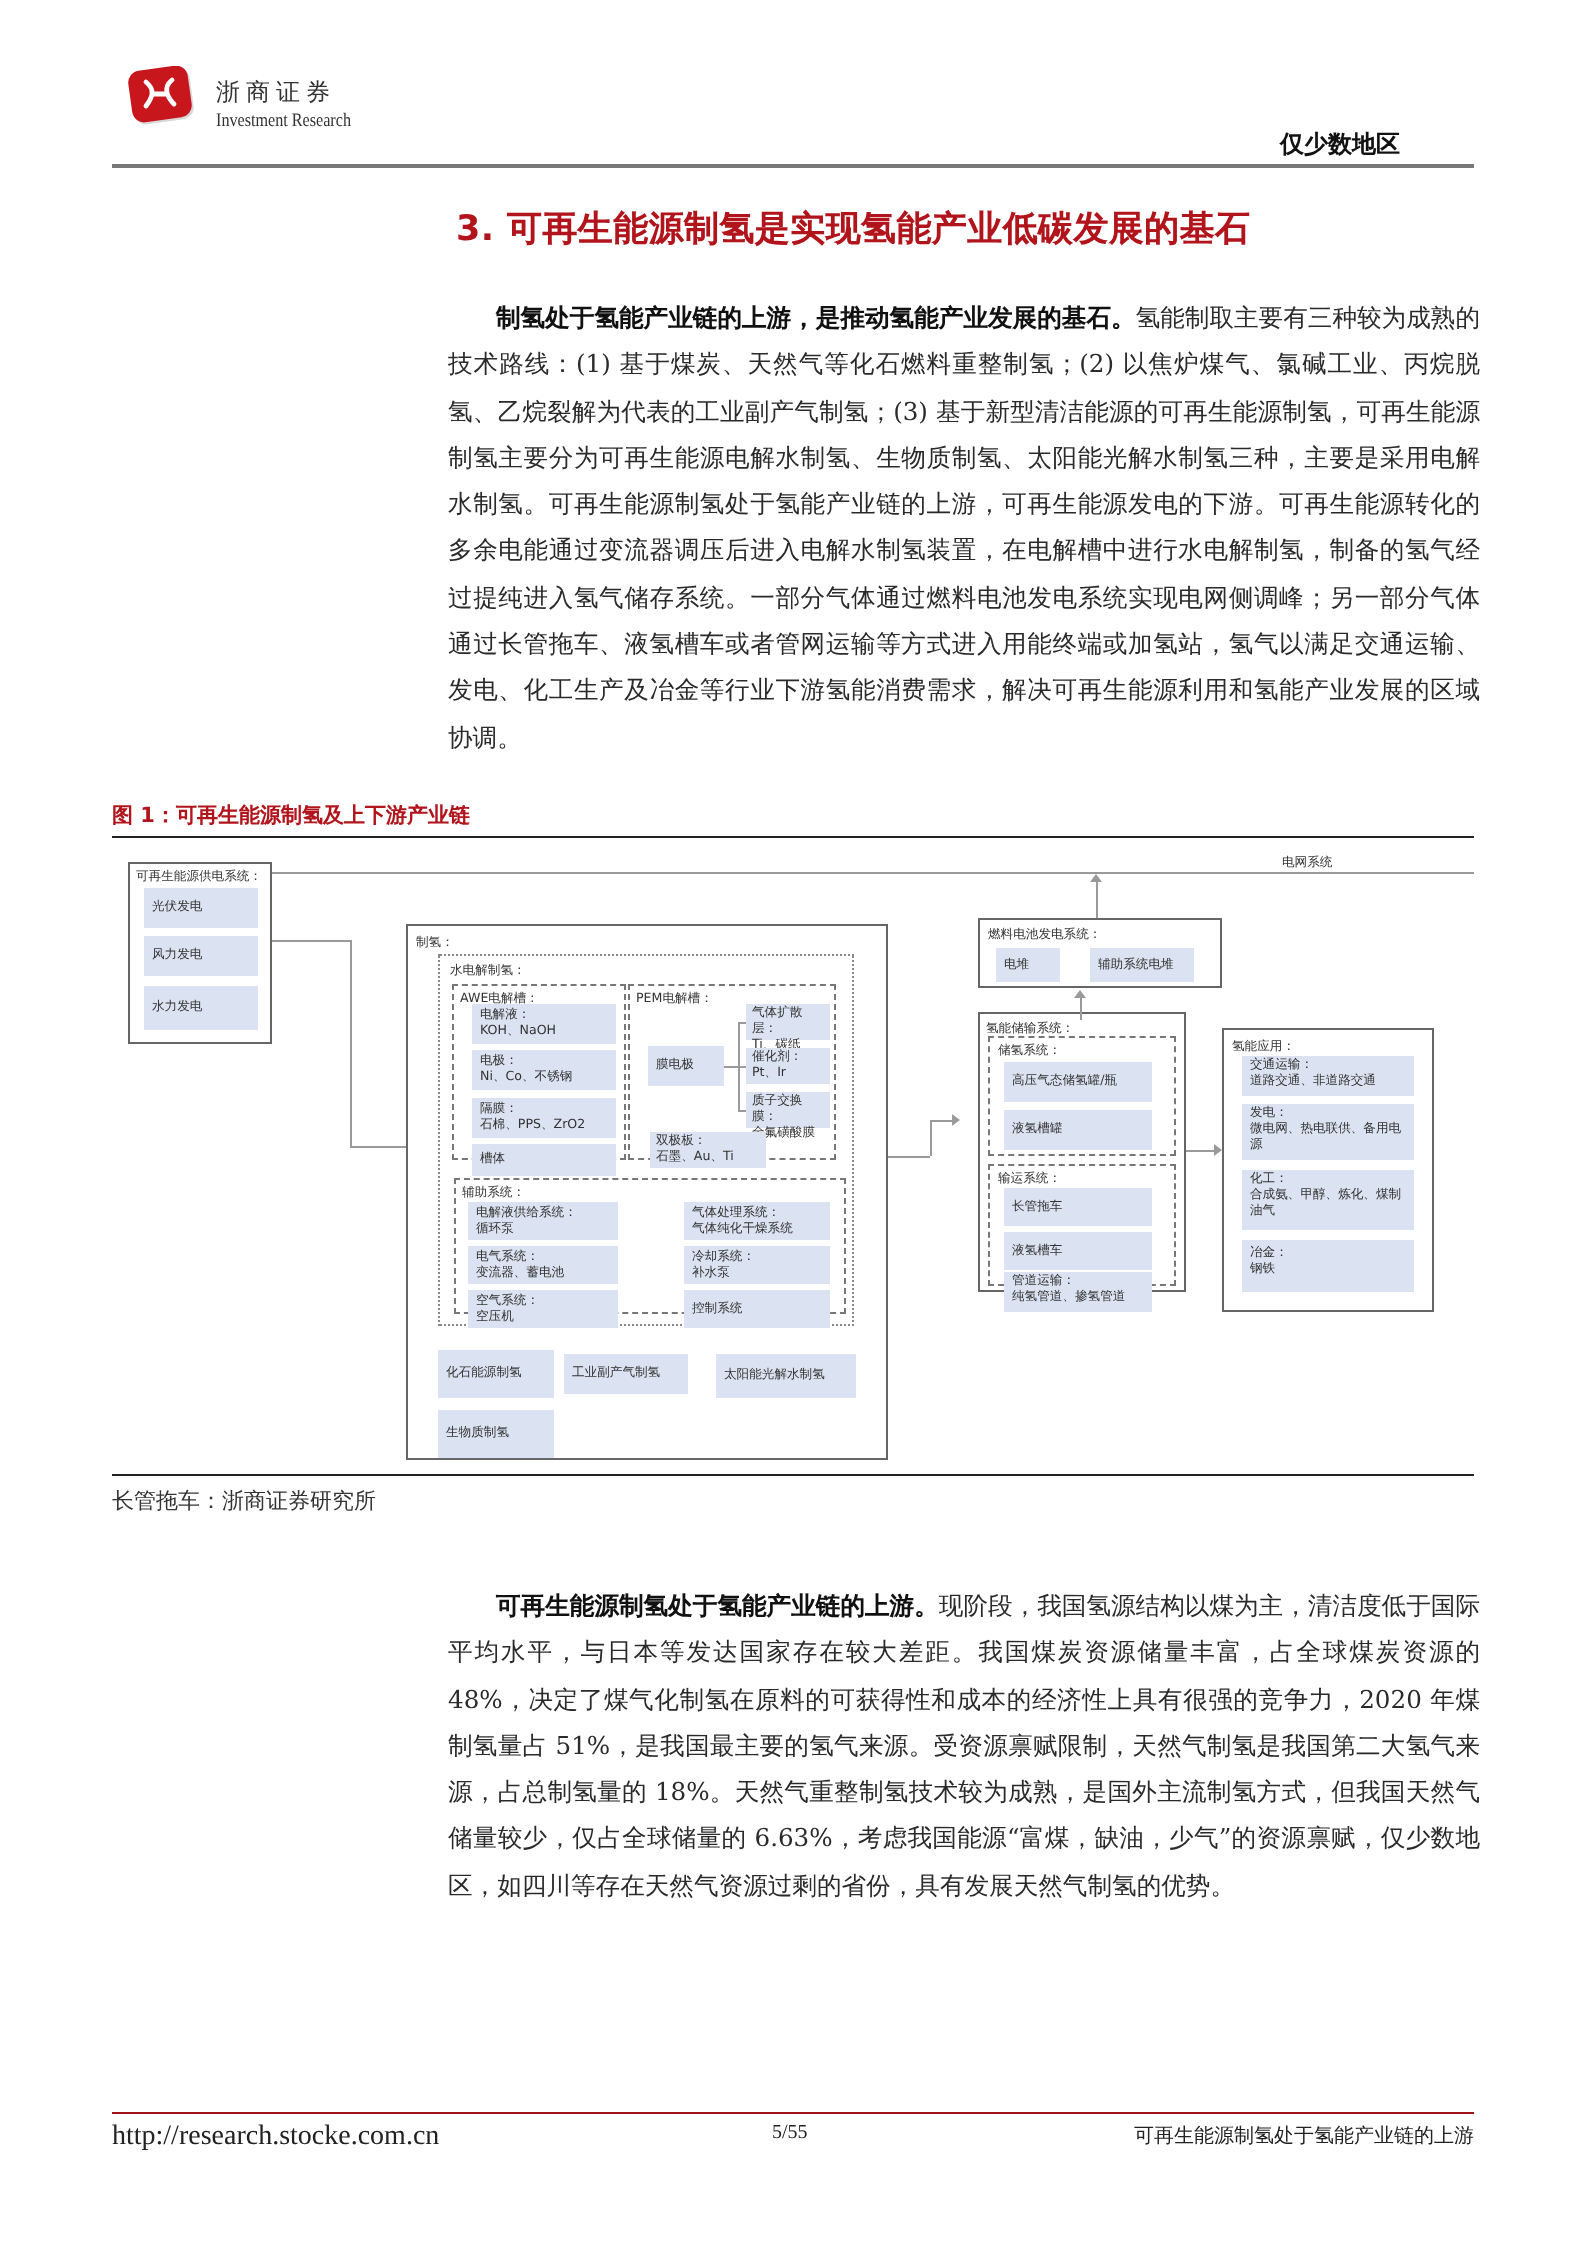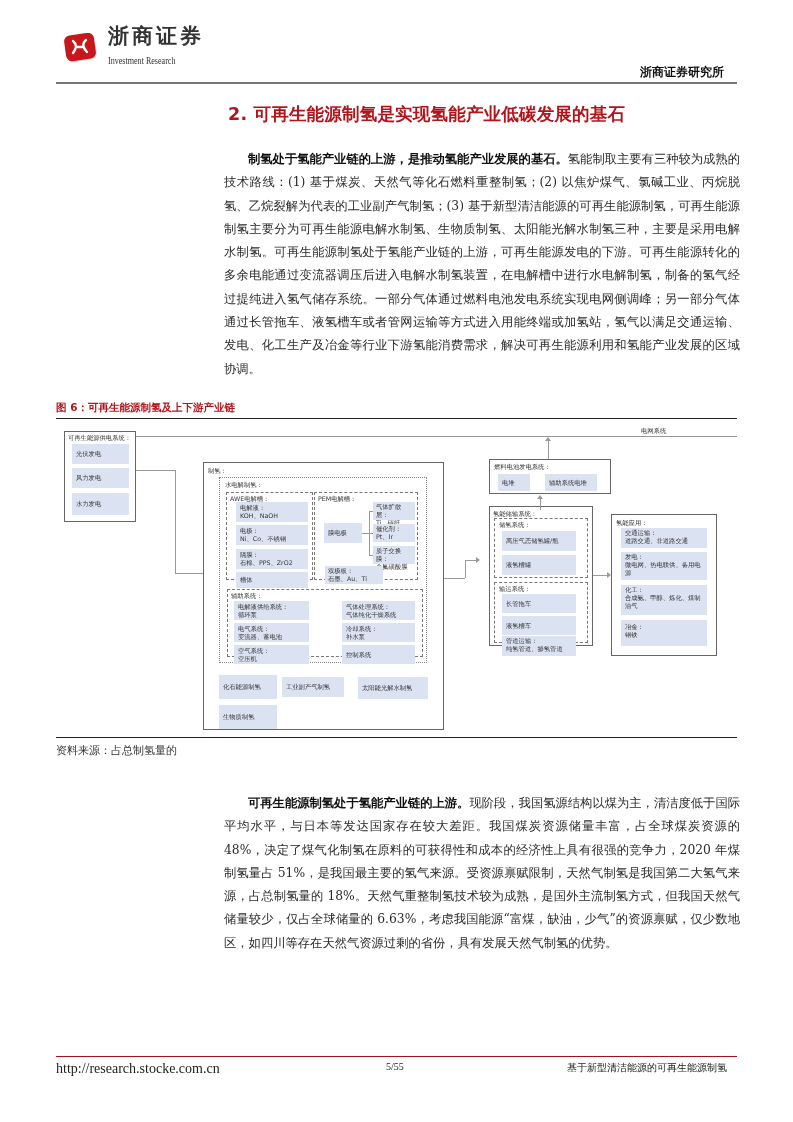--- a/index.html
+++ b/index.html
@@ -2,21 +2,21 @@
 <html><head>
 <meta charset="utf-8">
 <style>
   html, body { margin: 0; padding: 0; background: #ffffff; }
   body { width: 793px; height: 1122px; position: relative; overflow: hidden;
          font-family: "DejaVu Serif", "Liberation Serif", serif; color: #222; }
   .abs { position: absolute; }
 
   
   .logo-mark { left: 64px; top: 33px; width: 36px; height: 32px; }
-  .logo-cn { left: 108px; top: 22px; font-family: "DejaVu Sans", sans-serif; font-size: 21px; font-weight: bold; letter-spacing: 3px; color: #333; }
+  .logo-cn { left: 108px; top: 38px; font-family: "DejaVu Sans", sans-serif; font-size: 12px; font-weight: normal; letter-spacing: 3px; color: #333; }
   .logo-en { left: 108px; top: 56px; font-family: "Liberation Serif", serif; font-size: 9.5px; color: #333; transform: scaleX(0.85); transform-origin: left; }
   .header-rule { left: 56px; top: 82px; width: 681px; height: 0; border-top: 2px solid #777; }
   .report-type { left: 640px; top: 64px; font-family: "DejaVu Sans", sans-serif; font-size: 12px; font-weight: bold; color: #111; }
 
   
   .h1 { left: 228px; top: 102px; font-family: "DejaVu Sans", sans-serif; font-size: 17.5px; font-weight: bold; color: #b2141c; letter-spacing: 0.2px; }
 
   
   .para { left: 224px; width: 516px; font-size: 12.3px; line-height: 23.3px; text-align: justify; color: #2a2a2a; }
   .para .lead { font-weight: bold; color: #111; }
@@ -53,30 +53,30 @@
 
 <div class="abs logo-mark">
   <svg width="36" height="32" viewBox="0 0 36 32">
     <rect x="2" y="2" width="30" height="26" rx="6" fill="#d9d9d9" transform="rotate(-8 17 15)"></rect>
     <rect x="1" y="1" width="30" height="26" rx="6" fill="#c8161d" transform="rotate(-8 16 14)"></rect>
     <path d="M9 8 C14 12, 12 16, 9 20 M22 7 C17 11, 20 16, 23 19 M13 14 L19 14" stroke="#fff" stroke-width="2.4" fill="none" stroke-linecap="round"></path>
   </svg>
 </div>
 <div class="abs logo-cn">浙商证券</div>
 <div class="abs logo-en">Investment Research</div>
-<div class="abs report-type">浙商证券研究所</div>
+<div class="abs report-type">仅少数地区</div>
 <div class="abs header-rule"></div>
 
-<div class="abs h1">2. 可再生能源制氢是实现氢能产业低碳发展的基石</div>
+<div class="abs h1">3. 可再生能源制氢是实现氢能产业低碳发展的基石</div>
 
 <div class="abs para p1">
   <span class="indent"></span><span class="lead">制氢处于氢能产业链的上游，是推动氢能产业发展的基石。</span><span>氢能制取主要有三种较为成熟的技术路线：(1) 基于煤炭、天然气等化石燃料重整制氢；(2) 以焦炉煤气、氯碱工业、丙烷脱氢、乙烷裂解为代表的工业副产气制氢；(3) 基于新型清洁能源的可再生能源制氢，可再生能源制氢主要分为可再生能源电解水制氢、生物质制氢、太阳能光解水制氢三种，主要是采用电解水制氢。可再生能源制氢处于氢能产业链的上游，可再生能源发电的下游。可再生能源转化的多余电能通过变流器调压后进入电解水制氢装置，在电解槽中进行水电解制氢，制备的氢气经过提纯进入氢气储存系统。一部分气体通过燃料电池发电系统实现电网侧调峰；另一部分气体通过长管拖车、液氢槽车或者管网运输等方式进入用能终端或加氢站，氢气以满足交通运输、发电、化工生产及冶金等行业下游氢能消费需求，解决可再生能源利用和氢能产业发展的区域协调。</span>
 </div>
 
-<div class="abs fig-caption">图 6：可再生能源制氢及上下游产业链</div>
+<div class="abs fig-caption">图 1：可再生能源制氢及上下游产业链</div>
 <div class="abs fig-rule-top"></div>
 
 <div class="abs" style="left:0;top:0;width:793px;height:1122px;">
 
   <div class="hline" style="left:136px;top:436px;width:601px;"></div>
   <div class="lbl" style="left:641px;top:427px;">电网系统</div>
 
   <div class="box" style="left:64px;top:431px;width:72px;height:91px;">
     <div class="lbl" style="left:3px;top:2px;">可再生能源供电系统：</div>
     <div class="cell" style="left:7px;top:12px;width:57px;height:20px;line-height:16px;">光伏发电</div>
@@ -223,22 +223,22 @@
     <div>化工：</div>
     <div>合成氨、甲醇、炼化、煤制油气</div>
   </div>
   <div class="cell" style="left:621px;top:620px;width:86px;height:26px;padding:3px 4px;">
     <div>冶金：</div>
     <div>钢铁</div>
   </div>
 </div>
 
 <div class="abs fig-rule-bottom"></div>
-<div class="abs source">资料来源：占总制氢量的</div>
+<div class="abs source">长管拖车：浙商证券研究所</div>
 
 <div class="abs para p2">
   <span class="indent"></span><span class="lead">可再生能源制氢处于氢能产业链的上游。</span><span>现阶段，我国氢源结构以煤为主，清洁度低于国际平均水平，与日本等发达国家存在较大差距。我国煤炭资源储量丰富，占全球煤炭资源的 48%，决定了煤气化制氢在原料的可获得性和成本的经济性上具有很强的竞争力，2020 年煤制氢量占 51%，是我国最主要的氢气来源。受资源禀赋限制，天然气制氢是我国第二大氢气来源，占总制氢量的 18%。天然气重整制氢技术较为成熟，是国外主流制氢方式，但我国天然气储量较少，仅占全球储量的 6.63%，考虑我国能源“富煤，缺油，少气”的资源禀赋，仅少数地区，如四川等存在天然气资源过剩的省份，具有发展天然气制氢的优势。</span>
 </div>
 
 <div class="abs footer-rule"></div>
 <div class="abs footer-url">http://research.stocke.com.cn</div>
 <div class="abs footer-page">5/55</div>
-<div class="abs footer-disclaimer">基于新型清洁能源的可再生能源制氢</div>
+<div class="abs footer-disclaimer">可再生能源制氢处于氢能产业链的上游</div>
 
 </body></html>

